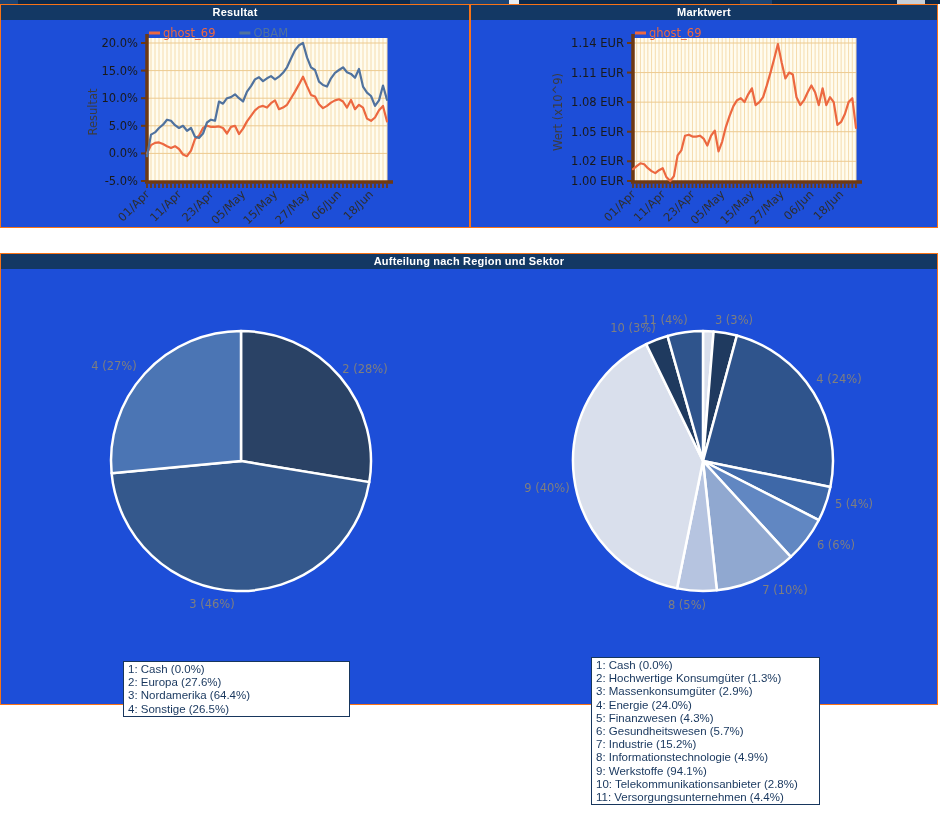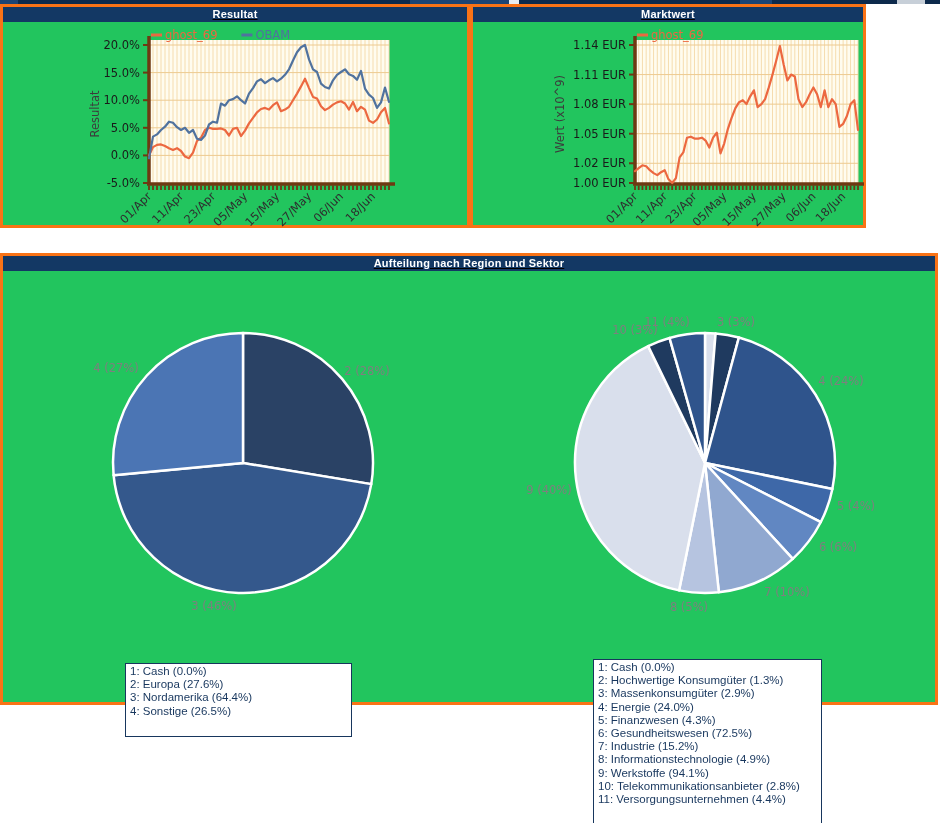--- a/index.html
+++ b/index.html
@@ -2,31 +2,31 @@
 <html><head>
 <meta charset="utf-8">
 <style>
   html,body{margin:0;padding:0;background:#ffffff;}
   #report-page{position:relative;width:940px;height:823px;background:#ffffff;overflow:hidden;
     font-family:"Liberation Sans",sans-serif;}
   .top-strip{position:absolute;left:0;top:0;width:940px;height:4px;
     background:linear-gradient(to right,
       #1c4474 0 18px,#0d2a4c 18px 410px,#1c4474 410px 509px,#e8ecf0 509px 519px,
       #0d2a4c 519px 740px,#1c4474 740px 772px,#0d2a4c 772px 897px,#c7cfd8 897px 925px,#0d2a4c 925px 100%);}
-  .panel{position:absolute;background:#22c55e;border:3px solid #f97316;box-sizing:border-box;text-decoration:underline;}
+  .panel{position:absolute;background:#1d4ed8;border:1px solid #f97316;box-sizing:border-box;}
   #panel-resultat{left:0;top:4px;width:470px;height:224px;}
-  #panel-marktwert{left:470px;top:4px;width:396px;height:224px;}
+  #panel-marktwert{left:470px;top:4px;width:468px;height:224px;}
   #panel-aufteilung{left:0;top:253px;width:938px;height:452px;}
   .panel-header{height:15px;background:#133864;color:#ffffff;font-size:11px;font-weight:bold;
     line-height:15px;text-align:center;letter-spacing:.2px;}
   .panel-body{position:relative;width:100%;}
   svg{display:block;}
   svg text{font-family:"DejaVu Sans",sans-serif;}
   .legend-box{position:absolute;border:1px solid #17365d;background:#ffffff;color:#17365d;
-    font-size:11.5px;line-height:13.2px;padding:1px 4px 18px 4px;box-sizing:border-box;}
+    font-size:11.5px;line-height:13.2px;padding:1px 4px 0 4px;box-sizing:border-box;}
   #region-legend-box{left:122px;top:392px;width:227px;}
   #sektor-legend-box{left:590px;top:388px;width:229px;}
 </style>
 </head>
 <body>
 
 <div id="report-page">
   <div class="top-strip"></div>
 
   <div class="panel" id="panel-resultat">
@@ -395,21 +395,21 @@
           <div>2: Europa (27.6%)</div>
           <div>3: Nordamerika (64.4%)</div>
           <div>4: Sonstige (26.5%)</div>
         </div>
       <div class="legend-box" id="sektor-legend-box">
           <div>1: Cash (0.0%)</div>
           <div>2: Hochwertige Konsumgüter (1.3%)</div>
           <div>3: Massenkonsumgüter (2.9%)</div>
           <div>4: Energie (24.0%)</div>
           <div>5: Finanzwesen (4.3%)</div>
-          <div>6: Gesundheitswesen (72.5%)</div>
+          <div>6: Gesundheitswesen (5.7%)</div>
           <div>7: Industrie (15.2%)</div>
           <div>8: Informationstechnologie (4.9%)</div>
           <div>9: Werkstoffe (94.1%)</div>
           <div>10: Telekommunikationsanbieter (2.8%)</div>
           <div>11: Versorgungsunternehmen (4.4%)</div>
         </div>
     </div>
   </div>
 </div>
 

